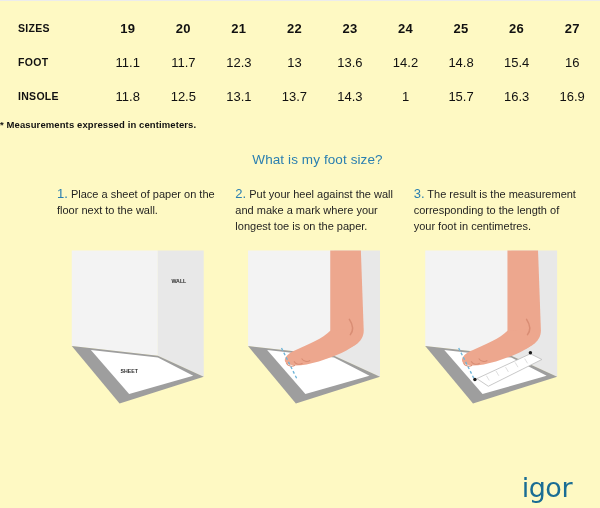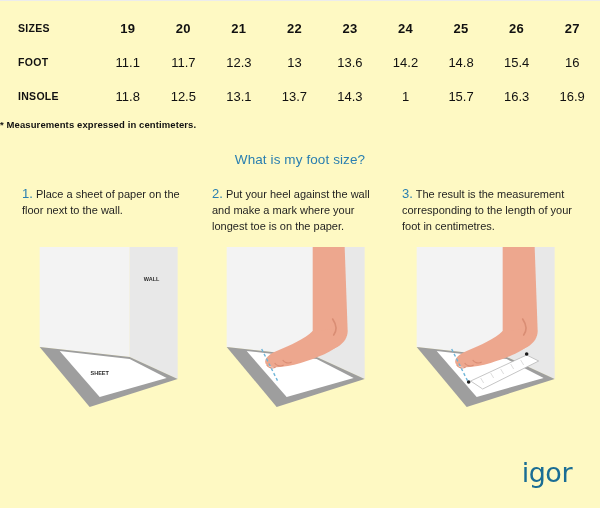--- a/index.html
+++ b/index.html
@@ -65,20 +65,21 @@
     margin-top: 6px;
     font-size: 9.5px;
     font-weight: bold;
     letter-spacing: 0.1px;
     color: #111111;
   }
 
   
   .guide {
     margin-top: 22px;
+    padding-left: 35px;
   }
 
   .guide-title {
     text-align: center;
     color: #2a7fb0;
     font-size: 13.5px;
     font-weight: normal;
     letter-spacing: 0.1px;
   }
 
@@ -119,21 +120,21 @@
     height: 175px;
     position: relative;
   }
 
   .illo svg { display: block; width: 100%; height: 100%; }
 
   
   .logo {
     position: absolute;
     right: 28px;
-    bottom: 22px;
+    bottom: 7px;
     font-size: 27px;
     color: #1a6d94;
     letter-spacing: -0.5px;
     line-height: 1;
     font-family: "DejaVu Sans", sans-serif;
   }
 </style>
 </head>
 <body>
 

